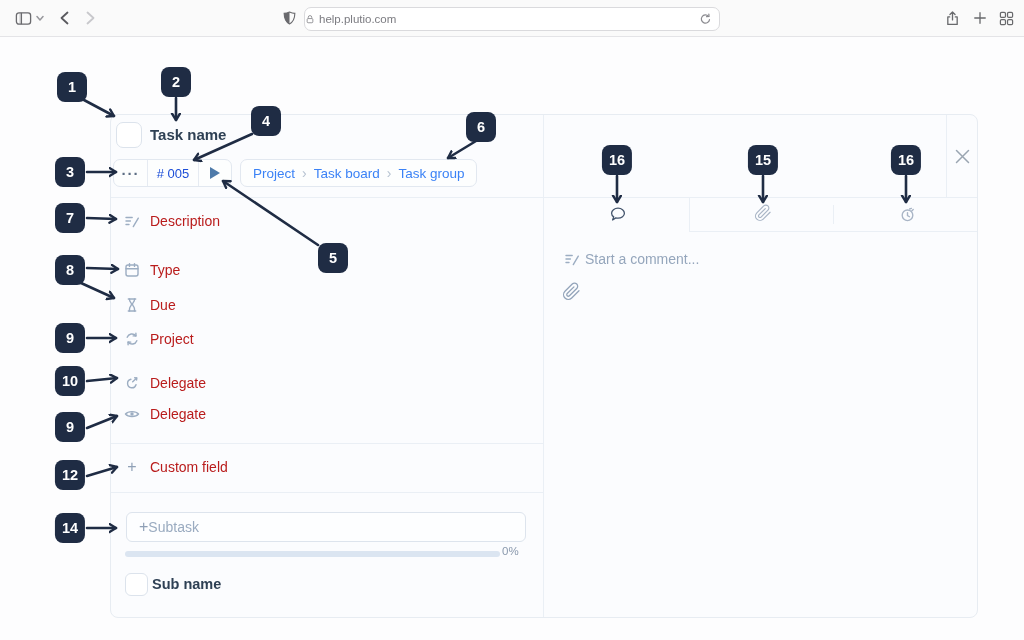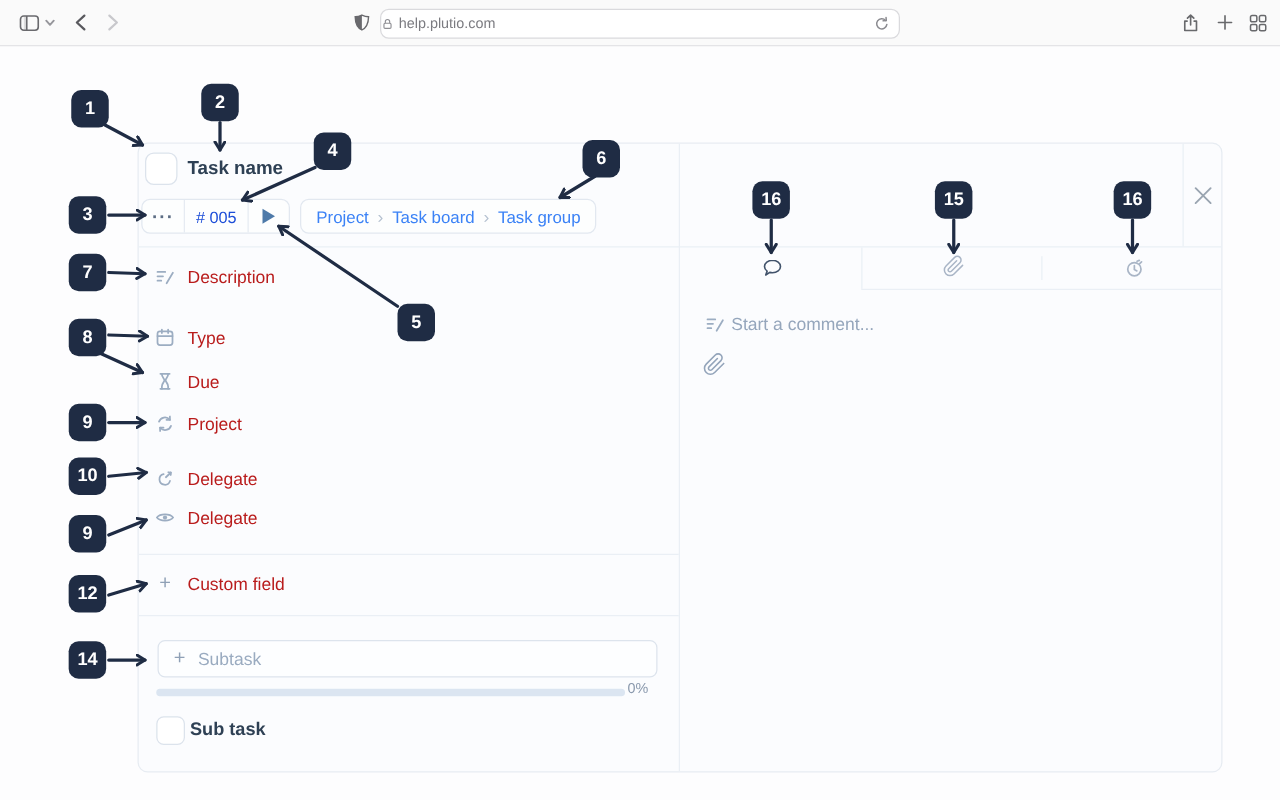--- a/index.html
+++ b/index.html
@@ -38,21 +38,21 @@
   .crumb{font-size:13.5px;color:#3b82f6;font-weight:500;}
   .crumbsep{font-size:14px;color:#b6c2d1;margin:0 7px;}
 
   .frow{position:absolute;left:124px;height:22px;display:flex;align-items:center;}
   .ficon{width:16px;height:16px;display:flex;align-items:center;justify-content:center;}
   .flabel{margin-left:10px;font-size:14px;color:#b91c1c;text-align:right;}
 
   .plus{font-size:16px;color:#8fa0b6;font-weight:400;line-height:1;}
   .subtaskbox{position:absolute;left:126px;top:512px;width:400px;height:30px;border:1px solid #dde4ed;
               border-radius:6px;background:#fdfeff;display:flex;align-items:center;padding:0 12px;box-sizing:border-box;}
-  .subtaskbox .ph{margin-left:10px;font-size:14px;color:#9aabc0;}
+  .subtaskbox .ph{font-size:14px;color:#9aabc0;}
   .progress{position:absolute;left:125px;top:551px;width:375px;height:6px;border-radius:3px;background:#dbe5f1;}
   .pct{position:absolute;left:502px;top:545px;font-size:11.5px;color:#8a99ad;}
   .subname{position:absolute;left:152px;top:576px;font-size:14.5px;font-weight:700;color:#2e4054;}
 
   .tabicon{position:absolute;display:flex;align-items:center;justify-content:center;}
   .compose-ph{position:absolute;left:585px;top:251px;font-size:14px;color:#95a6bc;}
 
   .closebtn{position:absolute;left:954px;top:148px;width:17px;height:17px;display:flex;align-items:center;justify-content:center;}
 
   
@@ -245,21 +245,21 @@
     <span class="flabel">Custom field</span>
   </div>
 
   <div class="subtaskbox">
     <span class="plus">+</span>
     <span class="ph">Subtask</span>
   </div>
   <div class="progress"></div>
   <div class="pct">0%</div>
   <div class="checkbox" style="left:125px;top:573px;width:23px;height:23px;border-radius:6px"></div>
-  <div class="subname">Sub task</div>
+  <div class="subname">Sub name</div>
 
   <div class="tabicon" style="left:608px;top:204px;width:20px;height:20px">
     <span>
         <svg width="18" height="18" viewBox="0 0 18 18" fill="none" stroke="#42536b" stroke-width="1.3" stroke-linejoin="round">
           <path d="M9 3.2c-3.6 0-6.4 2.2-6.4 5 0 1.5.8 2.8 2.1 3.7L3.6 15l3.2-2.1c.7.2 1.4.3 2.2.3 3.6 0 6.4-2.2 6.4-5s-2.8-5-6.4-5z"></path>
         </svg>
       </span>
   </div>
   <div class="tabicon" style="left:753px;top:203px;width:20px;height:20px">
     <span>

